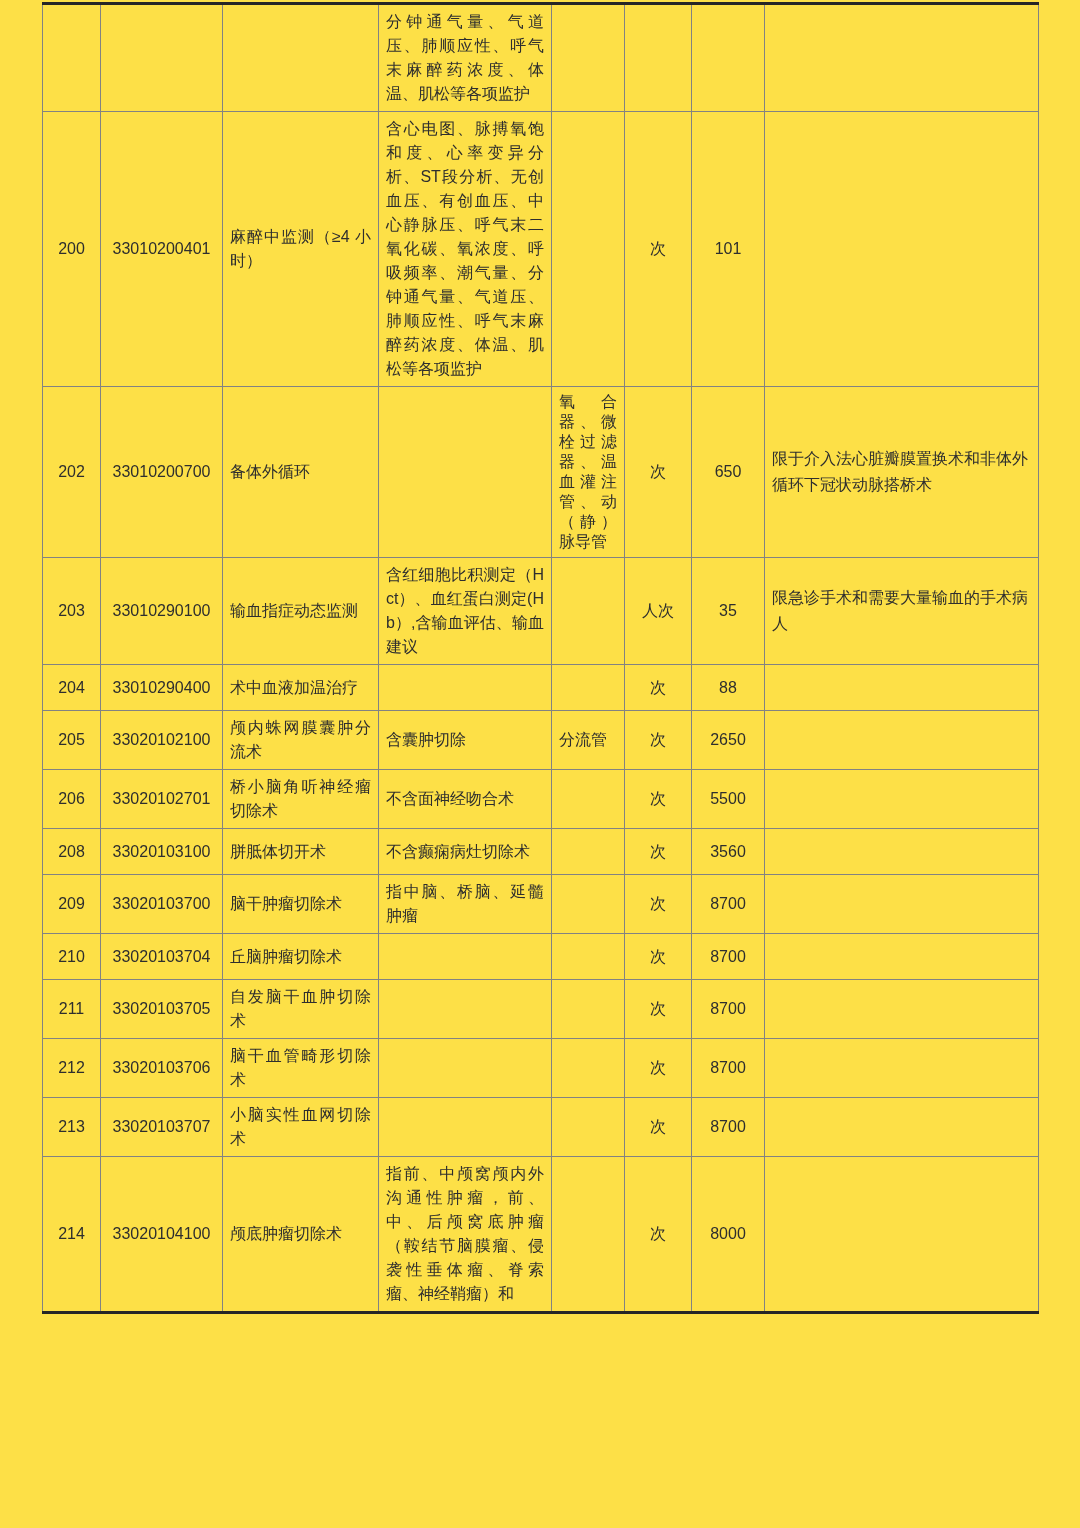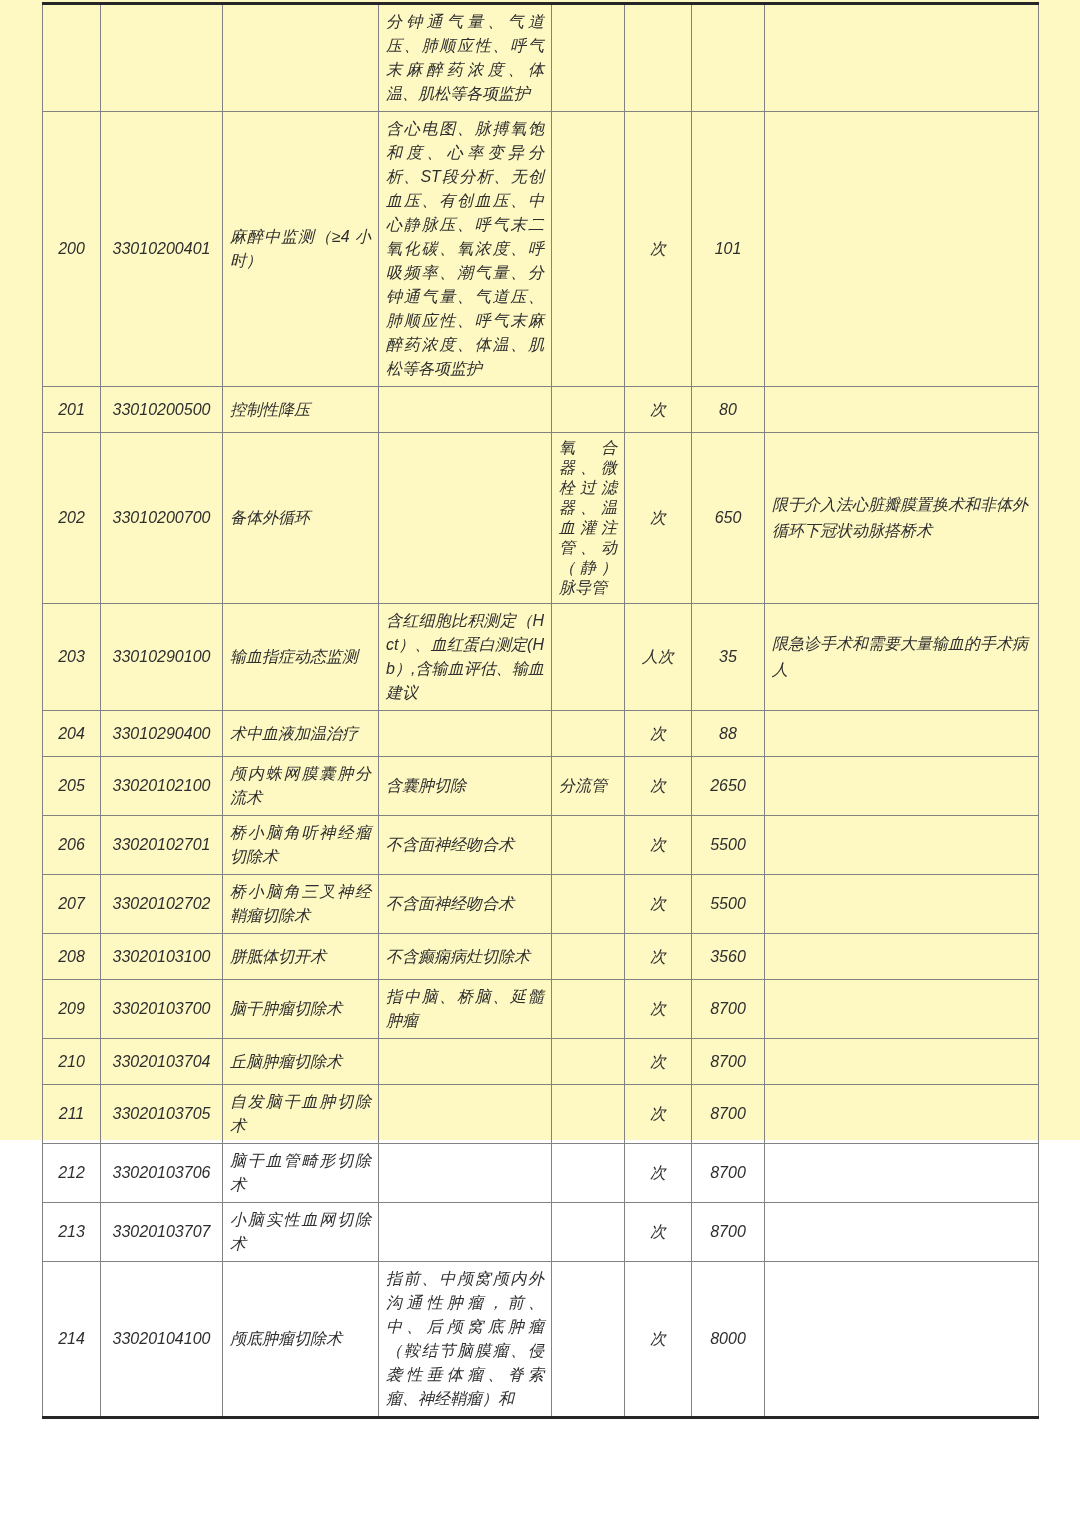--- a/index.html
+++ b/index.html
@@ -3,21 +3,21 @@
 <meta charset="utf-8">
 <style>
   html,body{margin:0;padding:0;}
   body{
     width:1080px;height:1528px;
     background:#ffffff;
     font-family:"Liberation Sans","DejaVu Sans",sans-serif;
     color:#2e2e2e;
     overflow:hidden;
   }
-  .page{position:relative;width:1080px;height:1140px;background:#fef9c3;font-style:italic;}
+  .page{position:relative;width:1080px;height:1528px;background:#fde047;}
   table.price-table{
     position:absolute;left:42px;top:2px;width:996px;
     border-collapse:collapse;table-layout:fixed;
     border-top:3px solid #262626;
     border-bottom:3px solid #262626;
   }
   col.w-serial{width:58px;}
   col.w-code{width:122px;}
   col.w-name{width:156px;}
   col.w-description{width:173px;}
@@ -74,30 +74,20 @@
           <td class="c-serial">200</td>
           <td class="c-code">33010200401</td>
           <td class="c-name">麻醉中监测（≥4 小时）</td>
           <td class="c-description">含心电图、脉搏氧饱和度、心率变异分析、ST段分析、无创血压、有创血压、中心静脉压、呼气末二氧化碳、氧浓度、呼吸频率、潮气量、分钟通气量、气道压、肺顺应性、呼气末麻醉药浓度、体温、肌松等各项监护</td>
           <td class="c-consumables"></td>
           <td class="c-unit">次</td>
           <td class="c-price">101</td>
           <td class="c-note"></td>
         </tr>
         <tr>
-          <td class="c-serial">201</td>
-          <td class="c-code">33010200500</td>
-          <td class="c-name">控制性降压</td>
-          <td class="c-description"></td>
-          <td class="c-consumables"></td>
-          <td class="c-unit">次</td>
-          <td class="c-price">80</td>
-          <td class="c-note"></td>
-        </tr>
-        <tr>
           <td class="c-serial">202</td>
           <td class="c-code">33010200700</td>
           <td class="c-name">备体外循环</td>
           <td class="c-description"></td>
           <td class="c-consumables">氧合器、微栓过滤器、温血灌注管、动（静）脉导管</td>
           <td class="c-unit">次</td>
           <td class="c-price">650</td>
           <td class="c-note">限于介入法心脏瓣膜置换术和非体外循环下冠状动脉搭桥术</td>
         </tr>
         <tr>
@@ -134,30 +124,20 @@
           <td class="c-serial">206</td>
           <td class="c-code">33020102701</td>
           <td class="c-name">桥小脑角听神经瘤切除术</td>
           <td class="c-description">不含面神经吻合术</td>
           <td class="c-consumables"></td>
           <td class="c-unit">次</td>
           <td class="c-price">5500</td>
           <td class="c-note"></td>
         </tr>
         <tr>
-          <td class="c-serial">207</td>
-          <td class="c-code">33020102702</td>
-          <td class="c-name">桥小脑角三叉神经鞘瘤切除术</td>
-          <td class="c-description">不含面神经吻合术</td>
-          <td class="c-consumables"></td>
-          <td class="c-unit">次</td>
-          <td class="c-price">5500</td>
-          <td class="c-note"></td>
-        </tr>
-        <tr>
           <td class="c-serial">208</td>
           <td class="c-code">33020103100</td>
           <td class="c-name">胼胝体切开术</td>
           <td class="c-description">不含癫痫病灶切除术</td>
           <td class="c-consumables"></td>
           <td class="c-unit">次</td>
           <td class="c-price">3560</td>
           <td class="c-note"></td>
         </tr>
         <tr>

